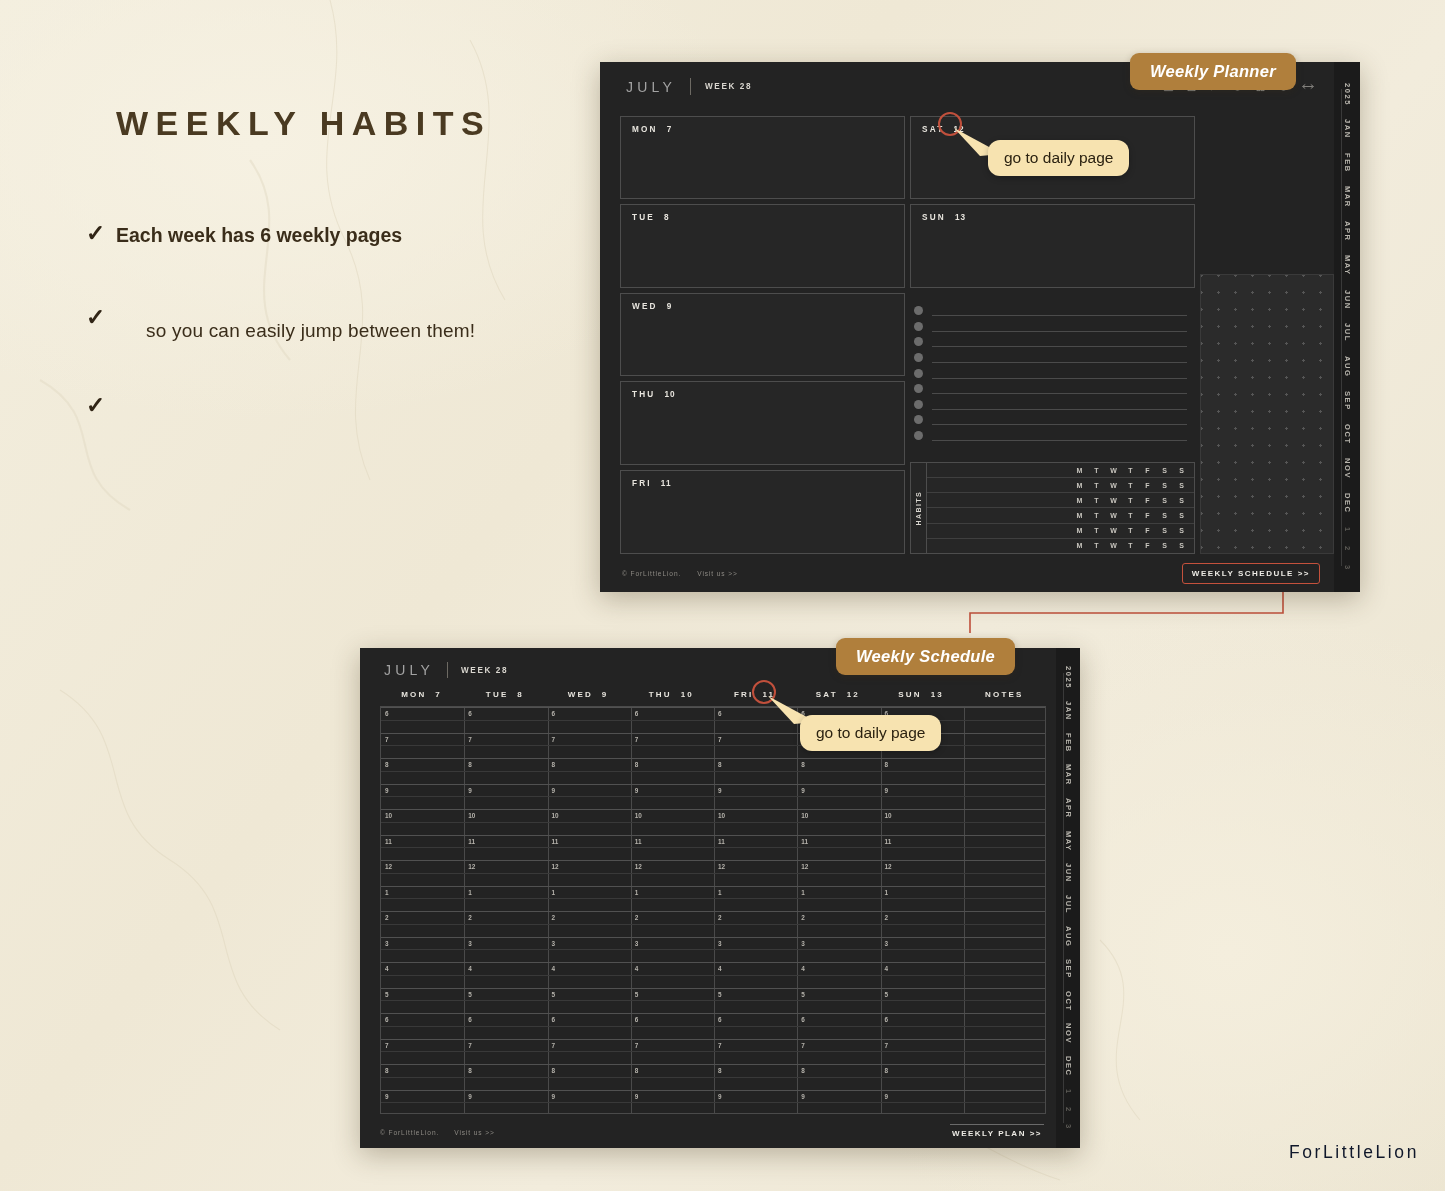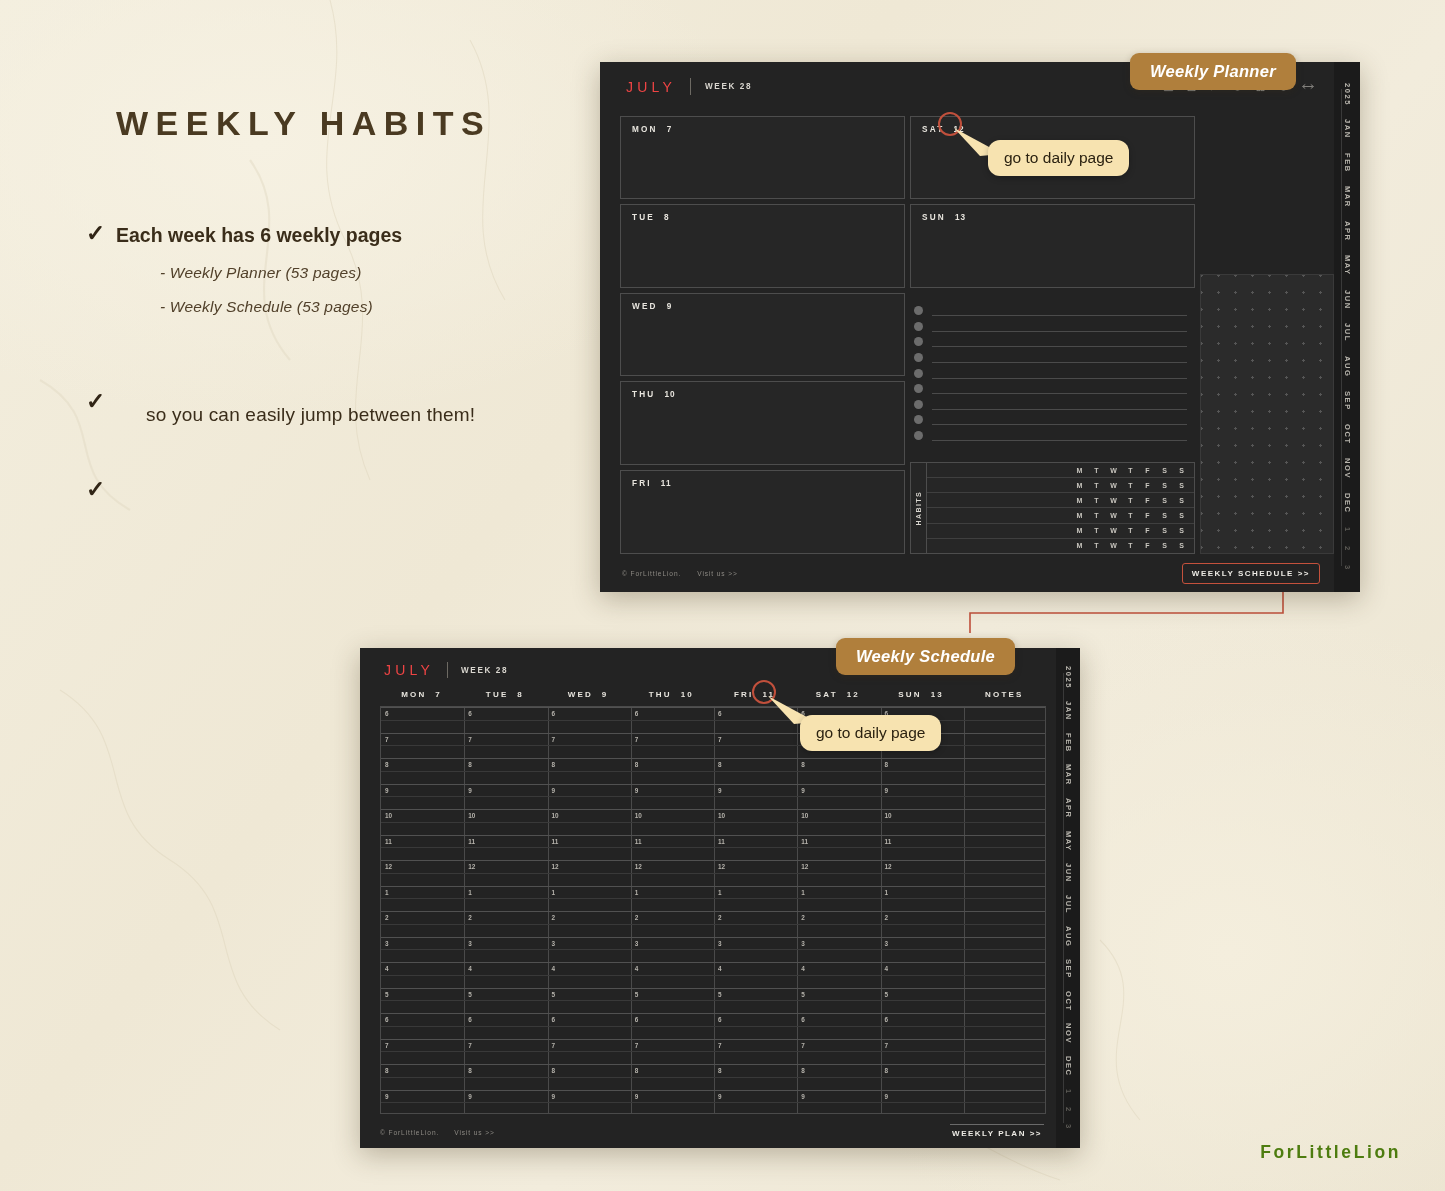--- a/index.html
+++ b/index.html
@@ -43,33 +43,33 @@
     letter-spacing: .2px; margin-bottom: 16px;
   }
   .b-sub2 {
     font-size: 19px; font-weight: 400; color: #3a2d1a;
     margin: 14px 0 0 30px; letter-spacing: .2px;
   }
   .spacer1 { height: 58px; }
   .spacer2 { height: 52px; }
 
   .brand {
-    position: absolute; right: 44px; bottom: 28px;
-    font-size: 17.5px; letter-spacing: 2.6px; color: #4d7c0f; font-weight: 700;
+    position: absolute; right: 26px; bottom: 28px;
+    font-size: 17.5px; letter-spacing: 2.6px; color: #0f172a; font-weight: 400;
   }
 
   
   .page {
     position: absolute;
     background: #232323;
     box-shadow: 0 7px 26px rgba(60,45,20,.30);
   }
   .pg-head { position: absolute; left: 0; top: 0; width: 100%; }
   .month {
-    font-size: 14px; letter-spacing: 4.2px; color: #ef4444; font-weight: 400;
+    font-size: 14px; letter-spacing: 4.2px; color: #a3a3a3; font-weight: 400;
   }
   .vsep { width:1px; background:#6d6a63; }
   .weeklbl {
     font-size: 8.2px; letter-spacing: 1.6px; color: #d9d6cf; font-weight: 700;
   }
   .toolbar { display: flex; gap: 12px; align-items: center; }
   .toolbar svg { display:block; }
   .tb-ico { opacity: .62; }
 
   
@@ -201,24 +201,20 @@
 
 <div class="left-col">
   <div class="page-title">WEEKLY HABITS</div>
 
   <div class="bullets">
 
     <div class="bullet-row">
       <div class="check">✓</div>
       <div>
         <div class="b-main">Each week has 6 weekly pages</div>
-        <div class="sub-list">
-          <div class="sub-item">- Weekly Planner (53 pages)</div>
-          <div class="sub-item">- Weekly Schedule (53 pages)</div>
-        </div>
       </div>
     </div>
 
     <div class="spacer1"></div>
 
     <div class="bullet-row">
       <div class="check">✓</div>
       <div>
         <div class="b-sub2">so you can easily jump between them!</div>
       </div>

